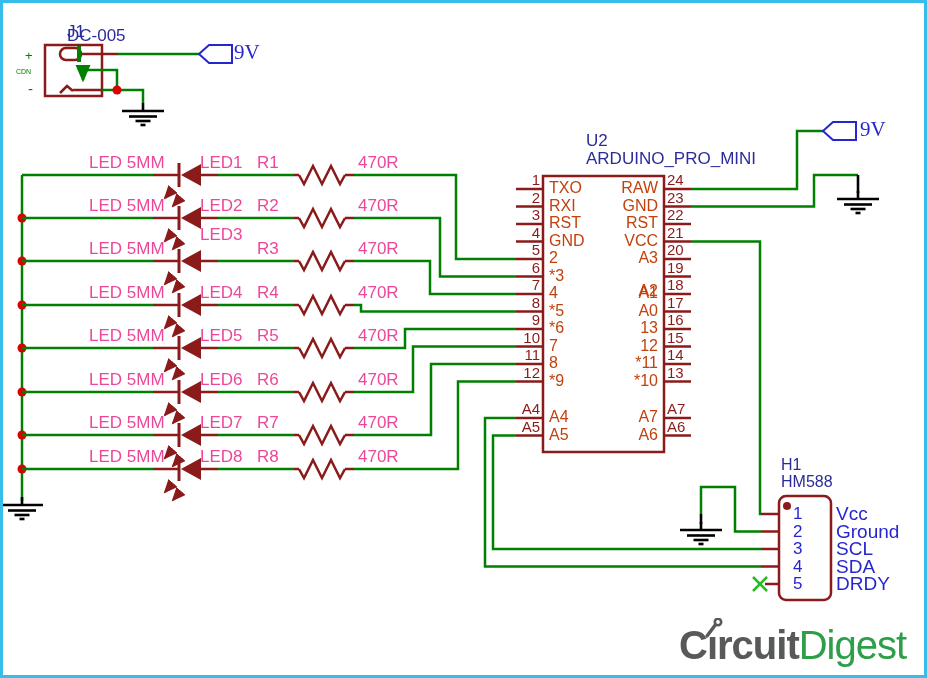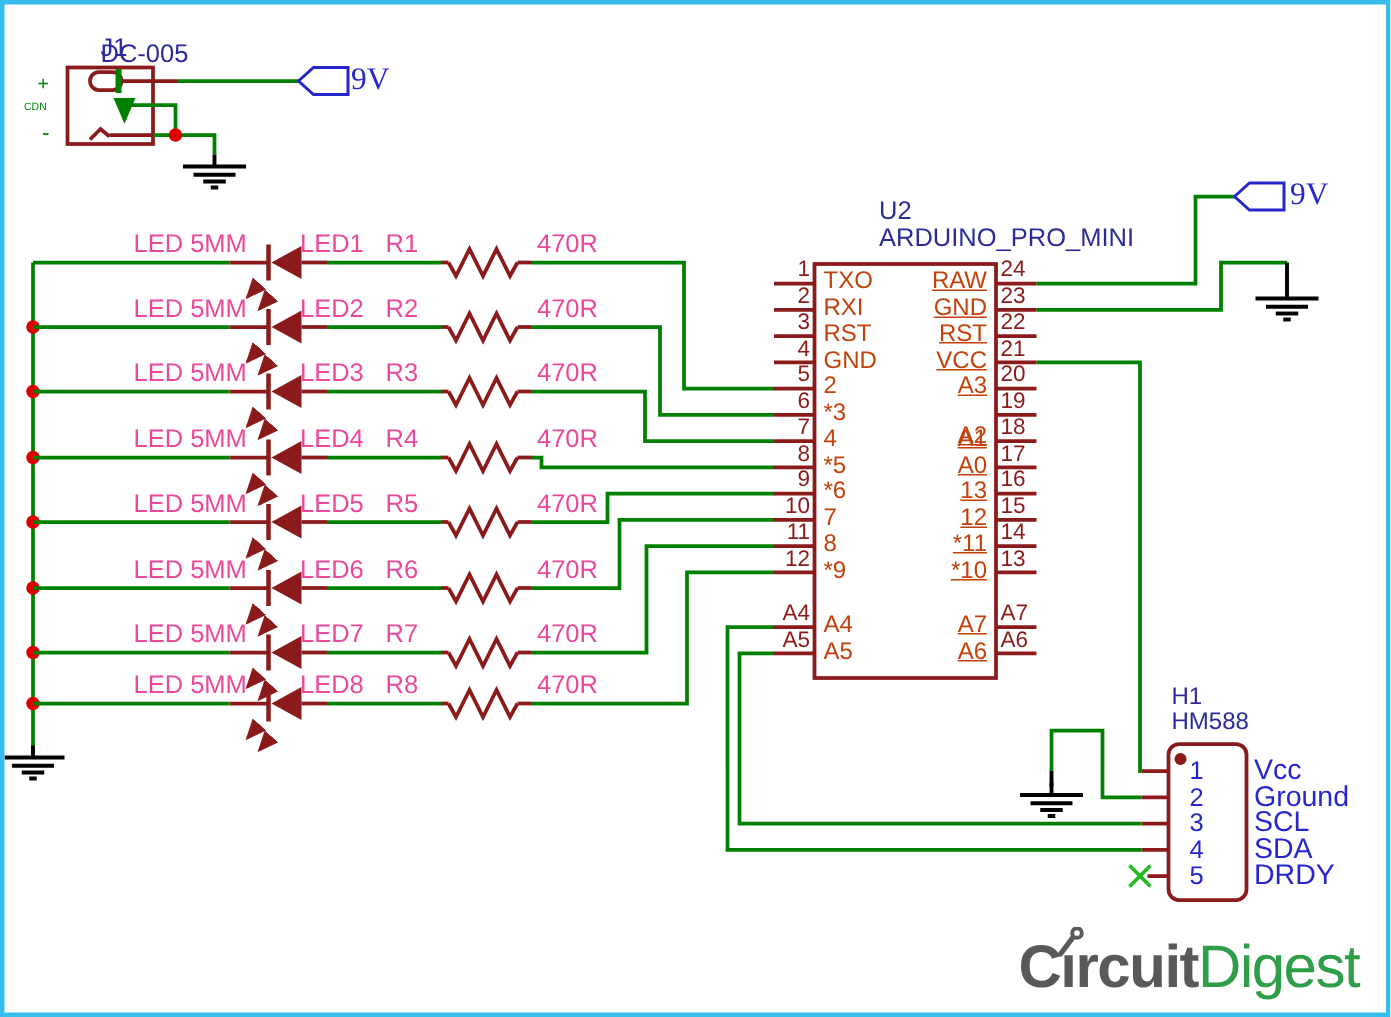--- a/index.html
+++ b/index.html
@@ -11,21 +11,21 @@
   svg.layer{position:absolute;left:0;top:0;}
   .lbl{position:absolute;white-space:nowrap;line-height:1;}
   .blue{color:#ec4899;font-size:17px;}
   .navy{color:#2b2b99;font-size:17px;}
   .green-t{color:#008000;}
   .pinnum{font-size:15px;color:#8b1a1a;}
   .pinname{font-size:16px;color:#c2410c;}
   .numL{left:503px;width:34px;text-align:right;}
   .numR{left:664px;text-align:left;}
   .nameL{left:546px;}
-  .nameR{left:574px;width:81px;text-align:right;text-decoration:underline;}
+  .nameR{left:574px;width:81px;text-align:right;}
   .h1num{left:790px;color:#2626ce;font-size:17px;}
   .h1name{left:833px;color:#2626ce;font-size:19px;font-weight:500;}
   .serif9v{font-family:"Liberation Serif",serif;font-size:21px;color:#2626ce;}
   .logo{position:absolute;left:676px;top:620px;font-size:40px;letter-spacing:-1px;}
   .logo .c1{color:#58595b;font-weight:700;}
   .logo .c2{color:#2e9e48;font-weight:400;}
 </style>
 </head>
 <body>
 
@@ -227,21 +227,21 @@
   <div class="lbl blue" style="left:197px;top:151px">LED1</div>
   <div class="lbl blue" style="left:254px;top:151px">R1</div>
   <div class="lbl blue" style="left:355px;top:151px">470R</div>
 
   <div class="lbl blue" style="left:86px;top:194px">LED 5MM</div>
   <div class="lbl blue" style="left:197px;top:194px">LED2</div>
   <div class="lbl blue" style="left:254px;top:194px">R2</div>
   <div class="lbl blue" style="left:355px;top:194px">470R</div>
 
   <div class="lbl blue" style="left:86px;top:237px">LED 5MM</div>
-  <div class="lbl blue" style="left:197px;top:237px">LED3</div>
+  <div class="lbl blue" style="left:197px;top:223px">LED3</div>
   <div class="lbl blue" style="left:254px;top:237px">R3</div>
   <div class="lbl blue" style="left:355px;top:237px">470R</div>
 
   <div class="lbl blue" style="left:86px;top:281px">LED 5MM</div>
   <div class="lbl blue" style="left:197px;top:281px">LED4</div>
   <div class="lbl blue" style="left:254px;top:281px">R4</div>
   <div class="lbl blue" style="left:355px;top:281px">470R</div>
 
   <div class="lbl blue" style="left:86px;top:324px">LED 5MM</div>
   <div class="lbl blue" style="left:197px;top:324px">LED5</div>

